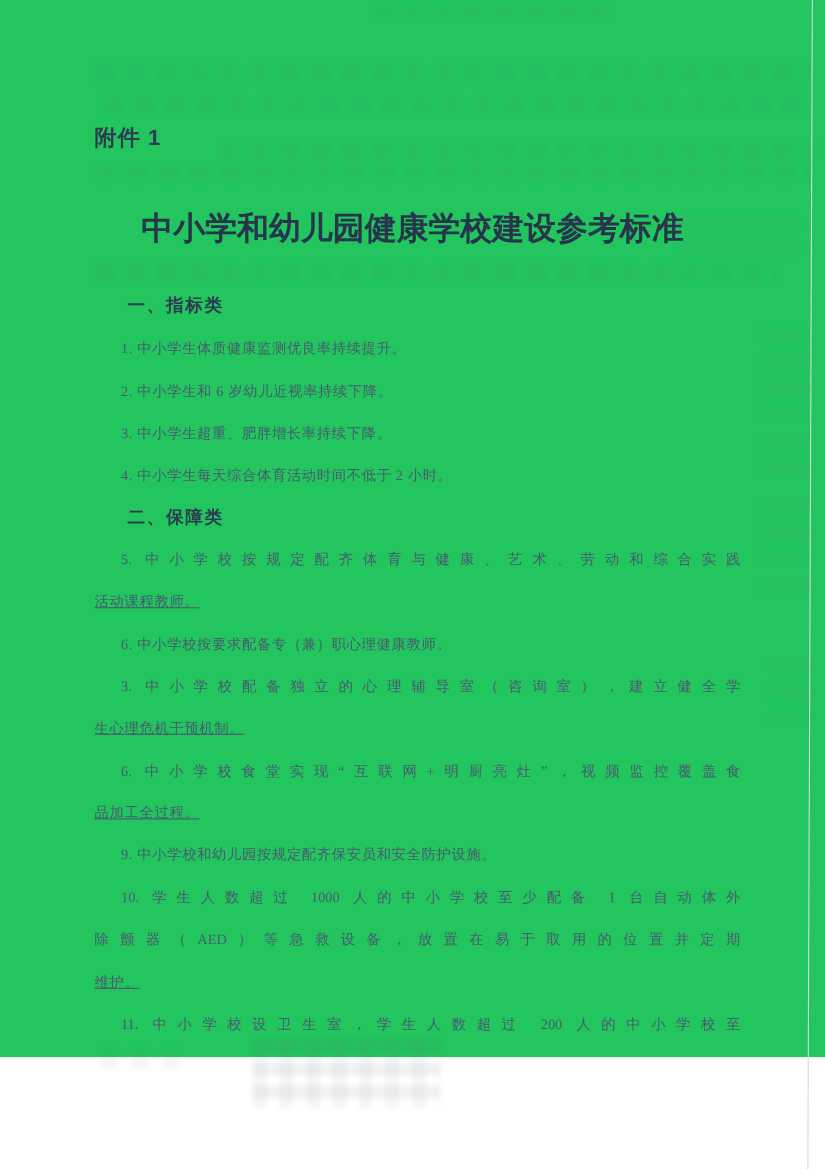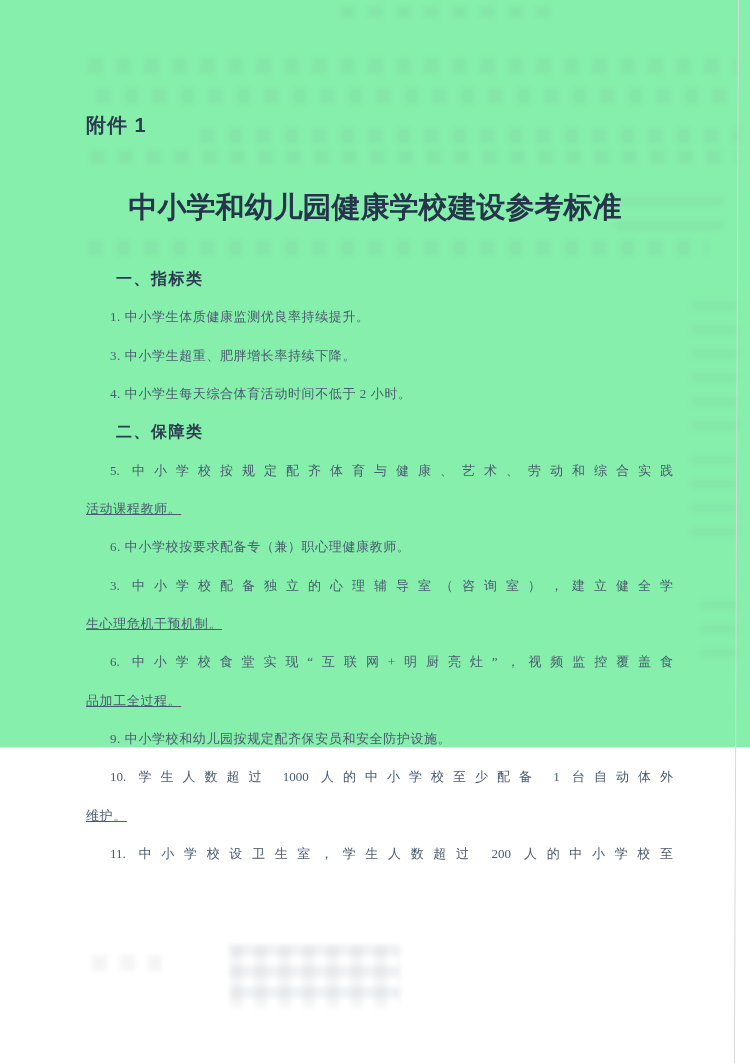--- a/index.html
+++ b/index.html
@@ -2,22 +2,22 @@
 <html><head>
 <meta charset="utf-8">
 <style>
   html,body { margin:0; padding:0; }
   body {
     width:750px; height:1063px; overflow:hidden;
     background:#ffffff;
     font-family:"Liberation Serif","DejaVu Serif",serif;
   }
   .page {
-    position:relative; width:750px; height:747px;
-    background:#86efac;
+    position:relative; width:750px; height:961px;
+    background:#22c55e;
   }
   
   .smudge { position:absolute; filter:blur(2.5px); opacity:.55; pointer-events:none; }
   .smudge.h {
     background:repeating-linear-gradient(90deg,
       rgba(105,112,124,.13) 0 15px, rgba(105,112,124,0) 15px 28px);
   }
   .smudge.v {
     background:repeating-linear-gradient(180deg,
       rgba(105,112,124,.11) 0 10px, rgba(105,112,124,0) 10px 24px);
@@ -88,29 +88,31 @@
 
   <div class="scan-line"></div>
 
   <div class="attachment">附件 1</div>
 
   <h1 class="title">中小学和幼儿园健康学校建设参考标准</h1>
 
   <div class="content">
       <div class="line heading">一、指标类</div>
       <div class="line item">1. 中小学生体质健康监测优良率持续提升。</div>
+      <div class="line item">2. 中小学生和 6 岁幼儿近视率持续下降。</div>
       <div class="line item">3. 中小学生超重、肥胖增长率持续下降。</div>
       <div class="line item">4. 中小学生每天综合体育活动时间不低于 2 小时。</div>
       <div class="line heading">二、保障类</div>
       <div class="line item-justify">5. 中小学校按规定配齐体育与健康、艺术、劳动和综合实践</div>
       <div class="line cont">活动课程教师。</div>
       <div class="line item">6. 中小学校按要求配备专（兼）职心理健康教师。</div>
       <div class="line item-justify">3. 中小学校配备独立的心理辅导室（咨询室），建立健全学</div>
       <div class="line cont">生心理危机干预机制。</div>
       <div class="line item-justify">6. 中小学校食堂实现“互联网+明厨亮灶”，视频监控覆盖食</div>
       <div class="line cont">品加工全过程。</div>
       <div class="line item">9. 中小学校和幼儿园按规定配齐保安员和安全防护设施。</div>
       <div class="line item-justify">10. 学生人数超过 1000 人的中小学校至少配备 1 台自动体外</div>
+      <div class="line cont-justify">除颤器（AED）等急救设备，放置在易于取用的位置并定期</div>
       <div class="line cont">维护。</div>
       <div class="line item-justify">11. 中小学校设卫生室，学生人数超过 200 人的中小学校至</div>
     </div>
 
 </div>
 
 </body></html>

